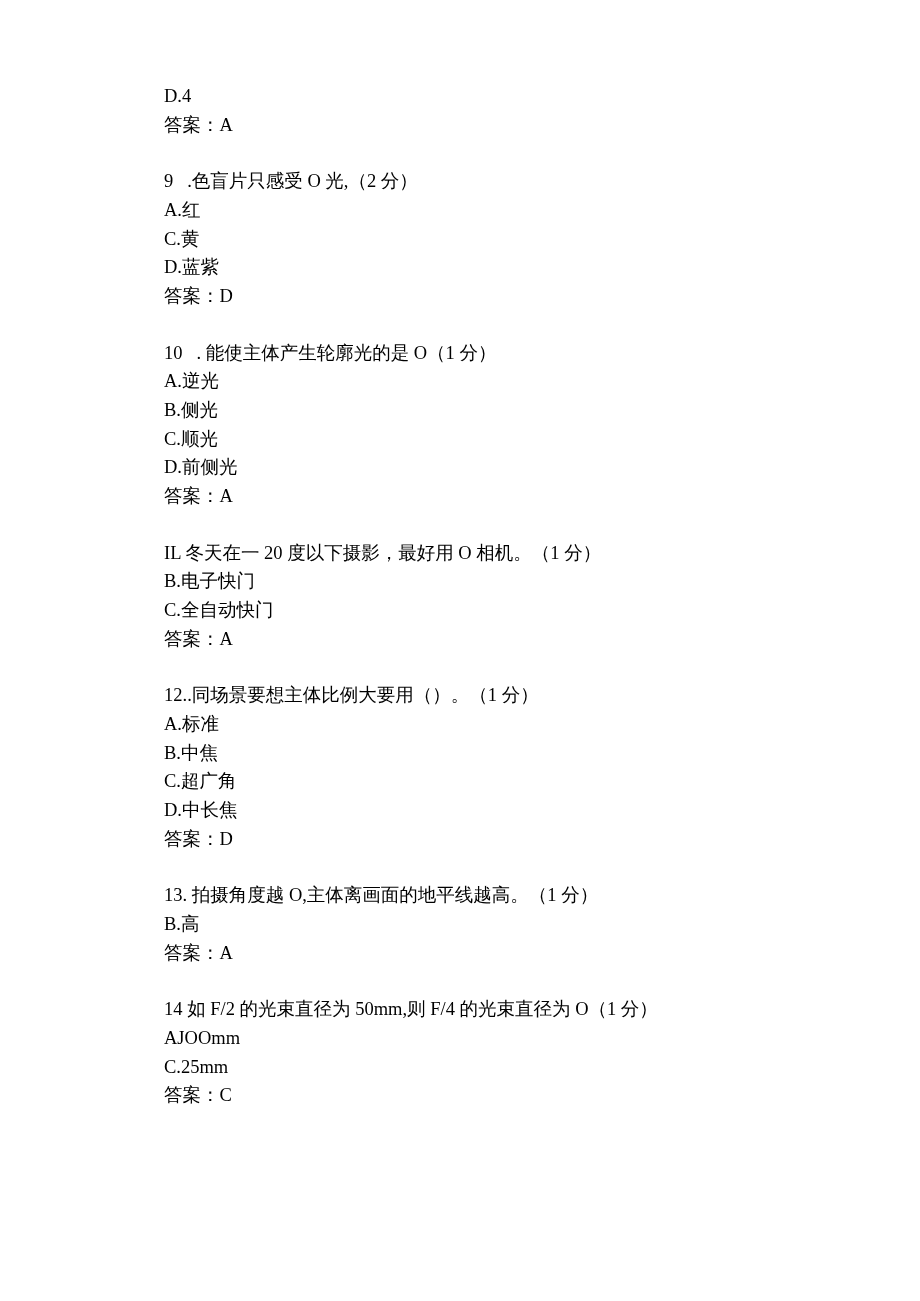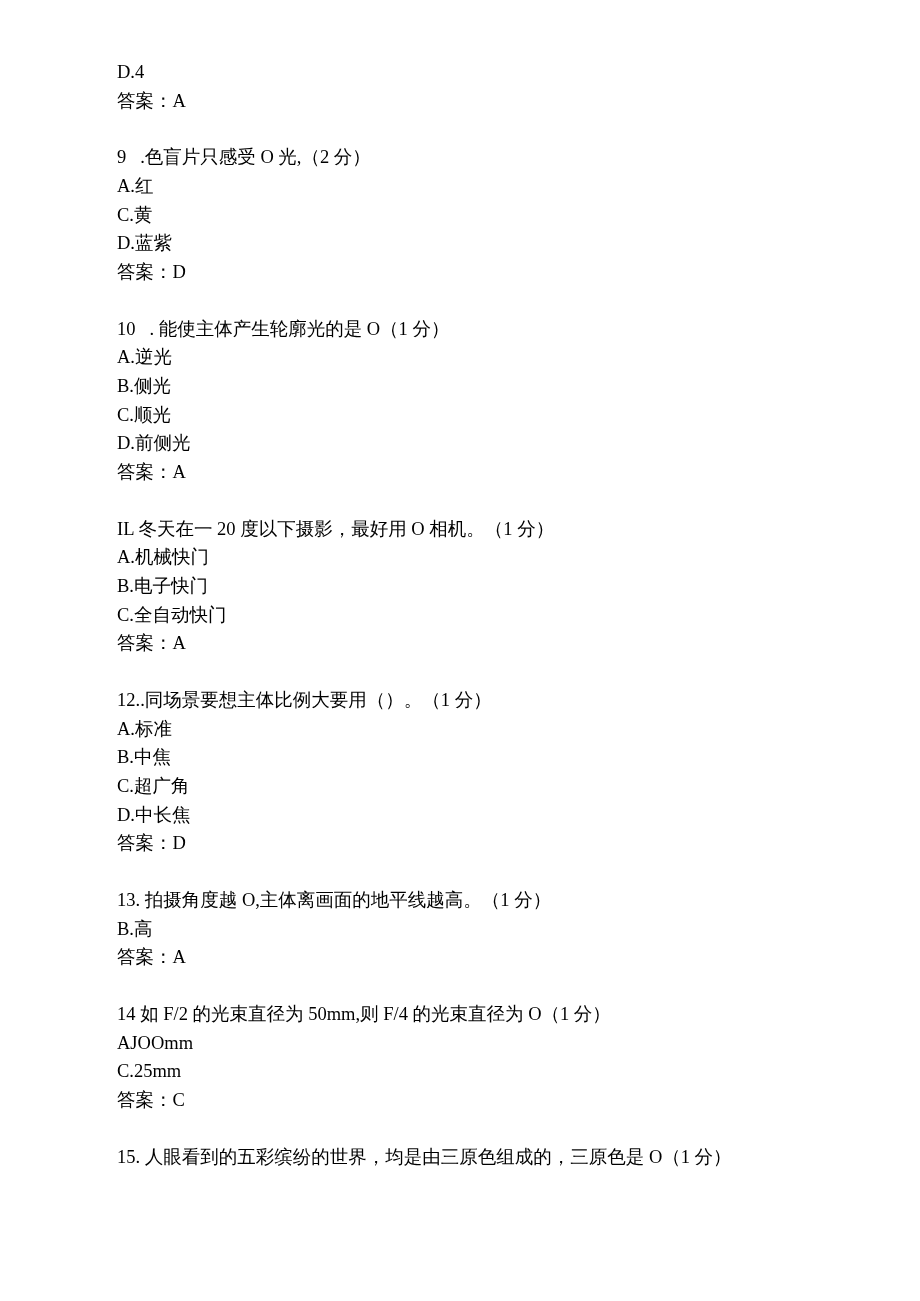--- a/index.html
+++ b/index.html
@@ -9,22 +9,23 @@
   body {
     margin:0;
     padding:0;
     background:#fff;
     font-family:"SimSun","宋体","Songti SC",serif;
     font-size:18.5px;
     color:#000;
     line-height:1.55;
   }
   .page {
-    padding:58px 0 0 117px;
+    padding:82px 0 0 117px;
     width:700px;
+    margin-left:47px;
   }
   .line {
     white-space:pre-wrap;
     min-height:1em;
   }
   .group {
     margin-bottom:28px;
   }
 </style>
 </head>
@@ -49,21 +50,20 @@
     <div class="line">10   . 能使主体产生轮廓光的是 O（1 分）</div>
     <div class="line">A.逆光</div>
     <div class="line">B.侧光</div>
     <div class="line">C.顺光</div>
     <div class="line">D.前侧光</div>
     <div class="line">答案：A</div>
   </div>
 
   <div class="group">
     <div class="line">IL 冬天在一 20 度以下摄影，最好用 O 相机。（1 分）</div>
-    <div class="line">A.机械快门</div>
     <div class="line">B.电子快门</div>
     <div class="line">C.全自动快门</div>
     <div class="line">答案：A</div>
   </div>
 
   <div class="group">
     <div class="line">12..同场景要想主体比例大要用（）。（1 分）</div>
     <div class="line">A.标准</div>
     <div class="line">B.中焦</div>
     <div class="line">C.超广角</div>
@@ -77,17 +77,14 @@
     <div class="line">答案：A</div>
   </div>
 
   <div class="group">
     <div class="line">14 如 F/2 的光束直径为 50mm,则 F/4 的光束直径为 O（1 分）</div>
     <div class="line">AJOOmm</div>
     <div class="line">C.25mm</div>
     <div class="line">答案：C</div>
   </div>
 
-  <div class="group">
-    <div class="line">15. 人眼看到的五彩缤纷的世界，均是由三原色组成的，三原色是 O（1 分）</div>
-  </div>
 
 </div>
 
 </body></html>

